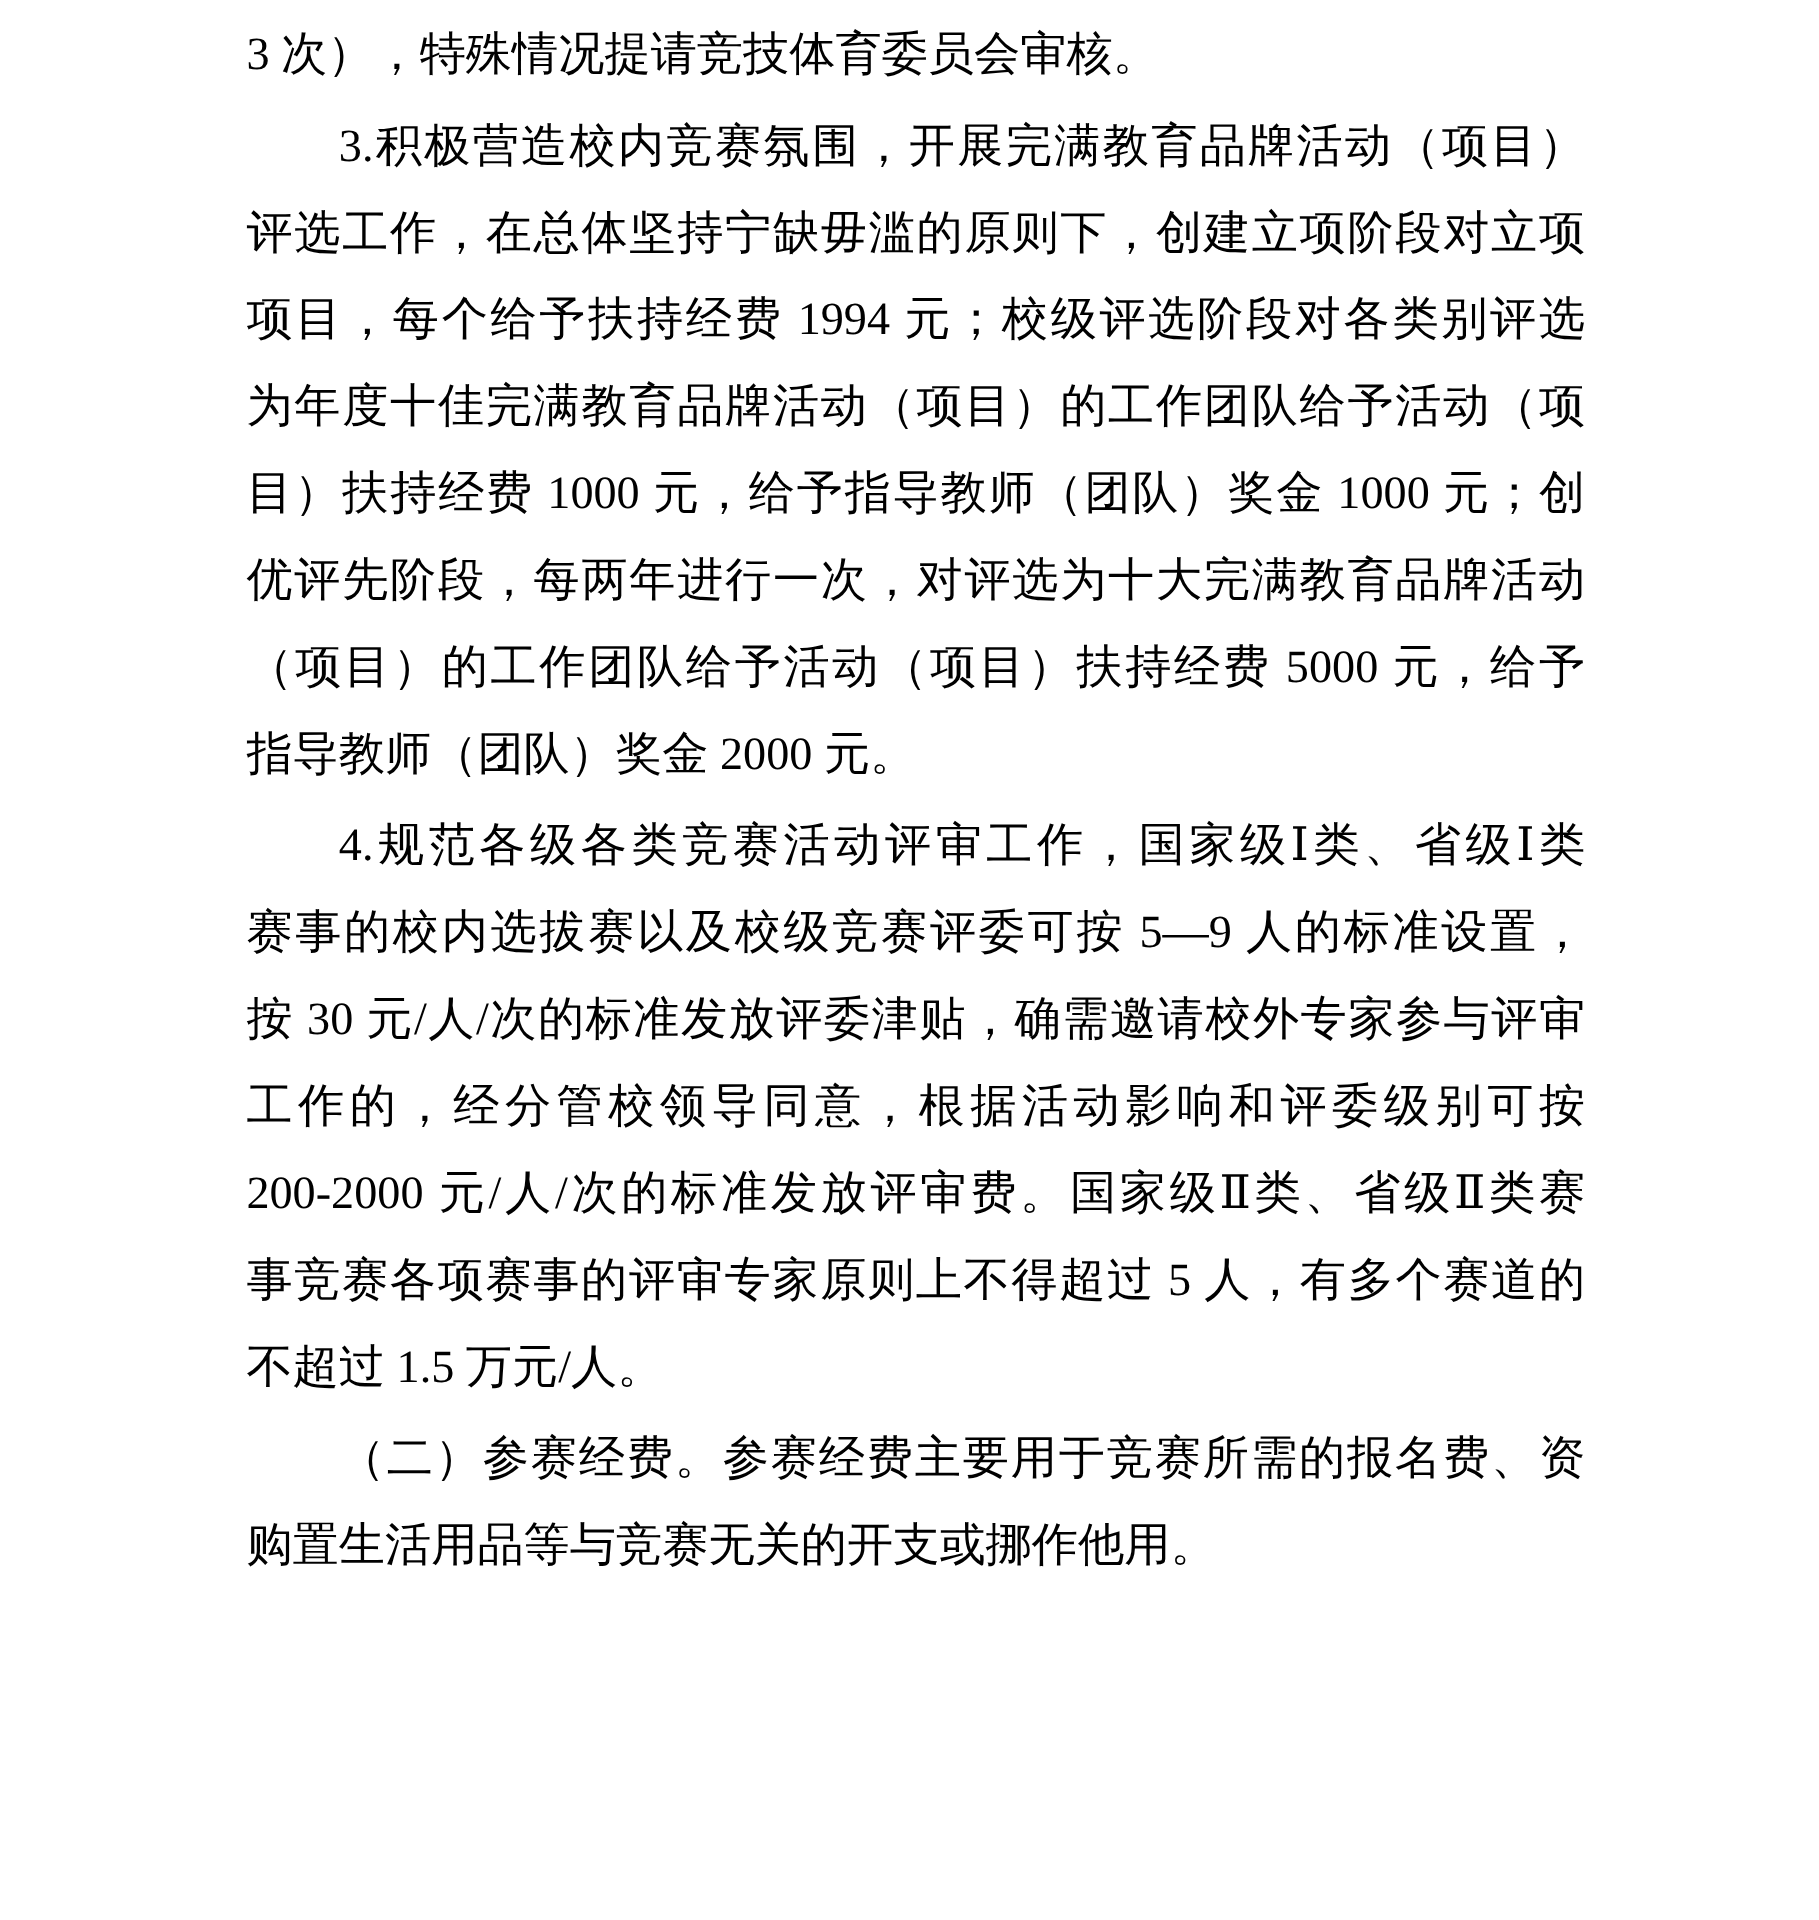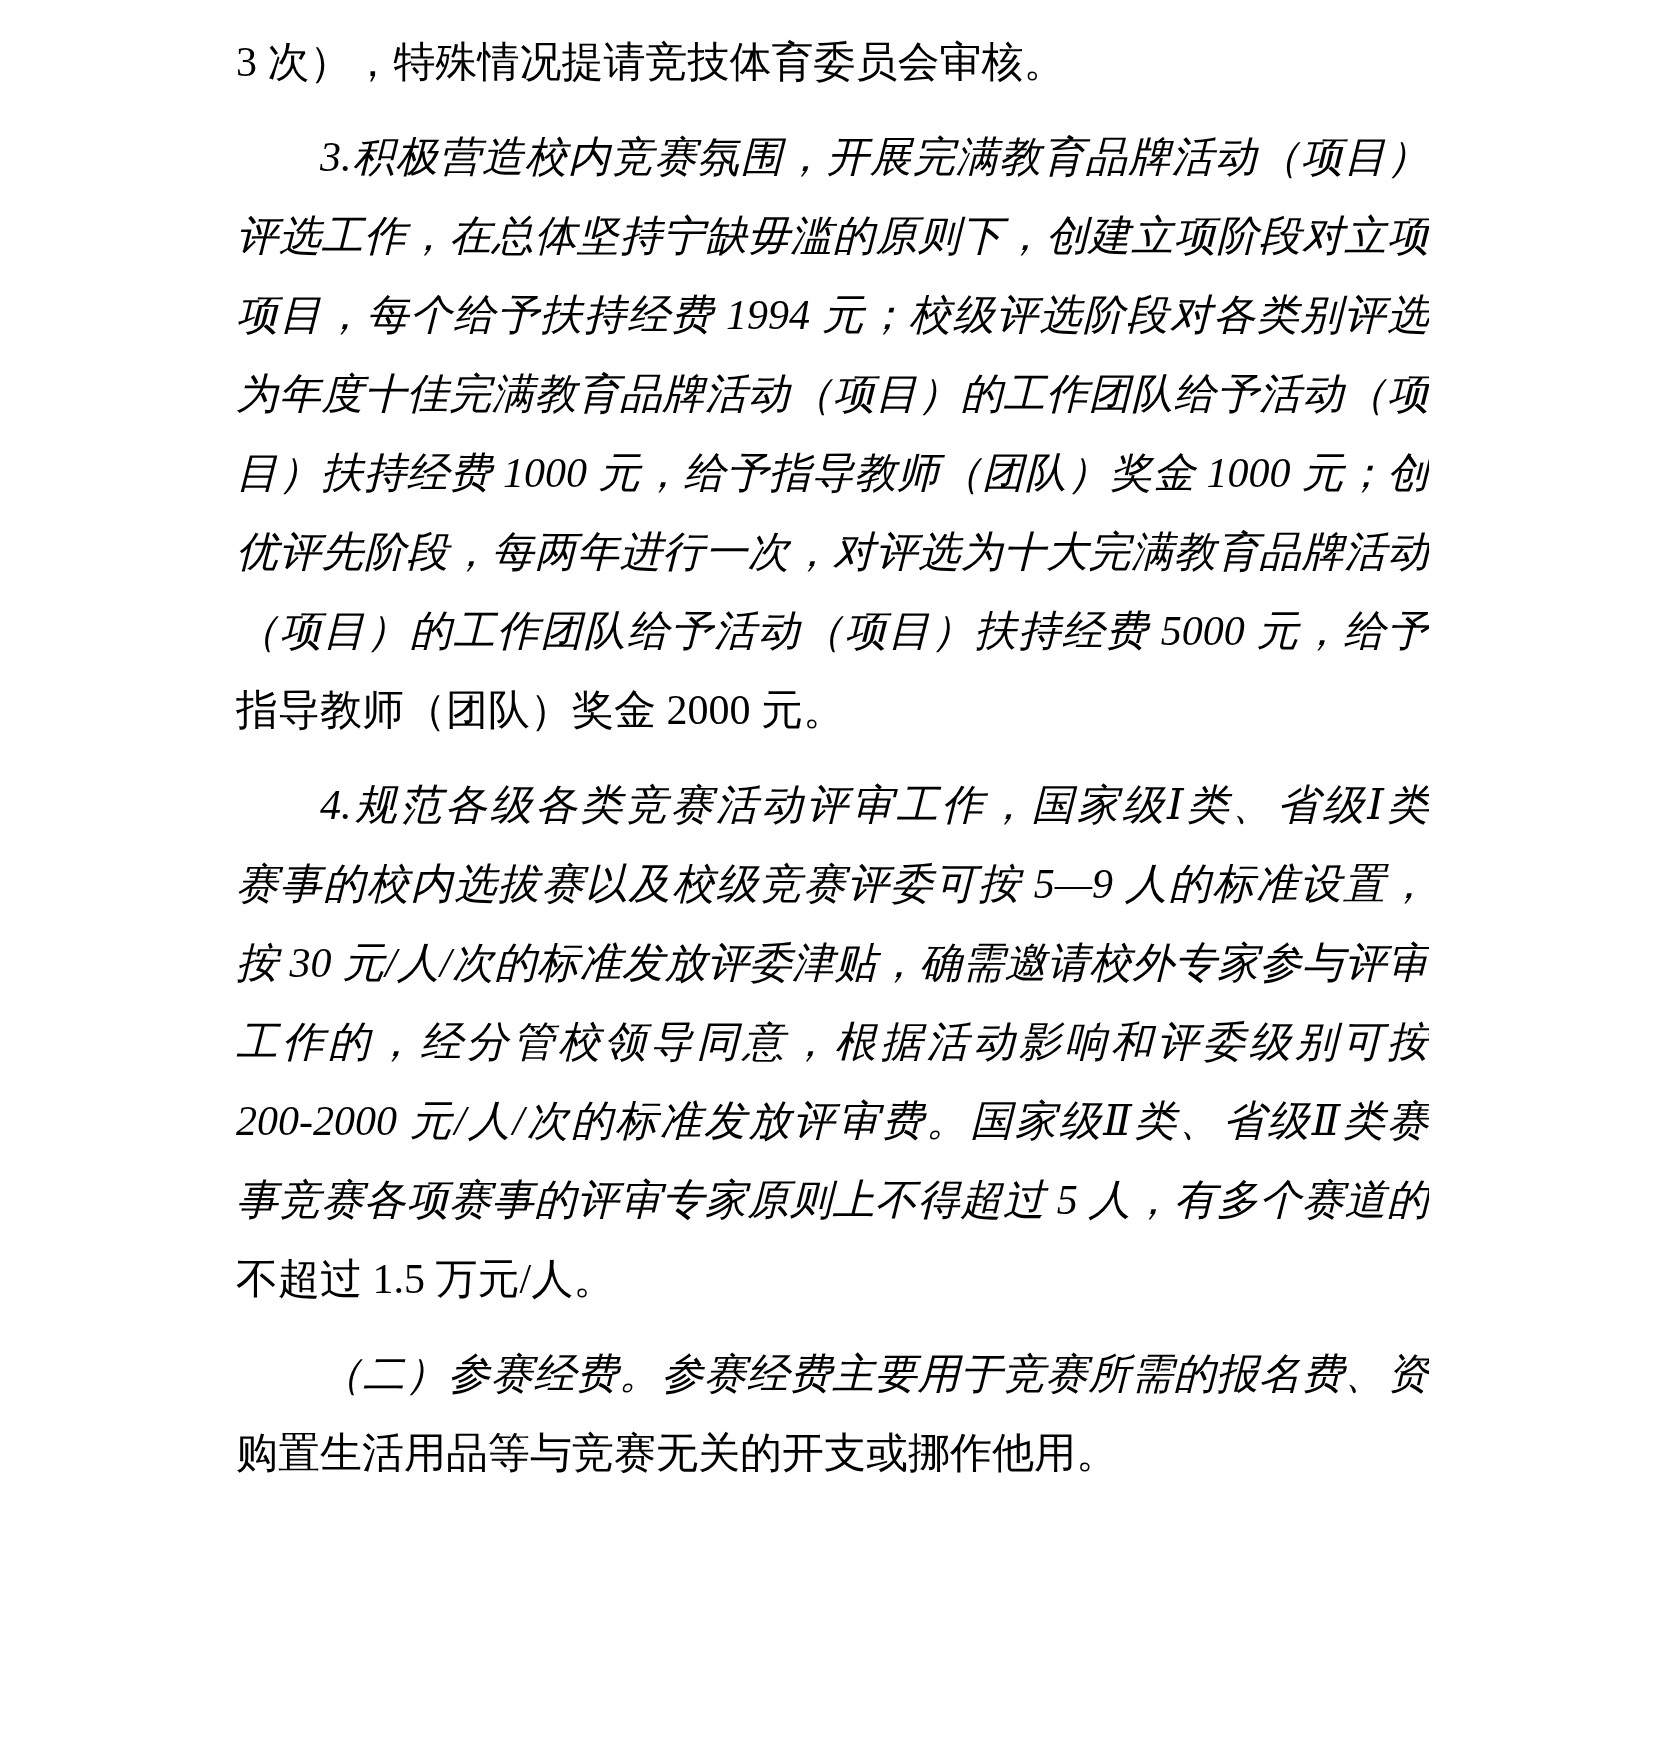--- a/index.html
+++ b/index.html
@@ -12,36 +12,35 @@
     width: 1654px;
     height: 1745px;
     box-sizing: border-box;
     padding: 7px 209px 0 220px;
     background: #ffffff;
     color: #000000;
     overflow: hidden;
     font-family: "Liberation Serif", "DejaVu Serif", serif;
   }
   .paragraph {
-    margin: 16px;
+    margin: 4px;
     padding: 0;
   }
   .line {
     font-size: 42px;
     line-height: 79px;
     height: 79px;
     overflow: hidden;
     white-space: normal;
     word-break: normal;
   }
   .line.justify {
     text-align: justify;
     text-align-last: justify;
     text-justify: inter-character;
-    font-style: italic;
   }
   .line.indent {
     padding-left: 84px;
   }
 </style>
 </head>
 <body>
 
 <div class="page" style="background: rgb(255, 255, 255); color: rgb(0, 0, 0);">
   <div class="doc" id="doc-body">

